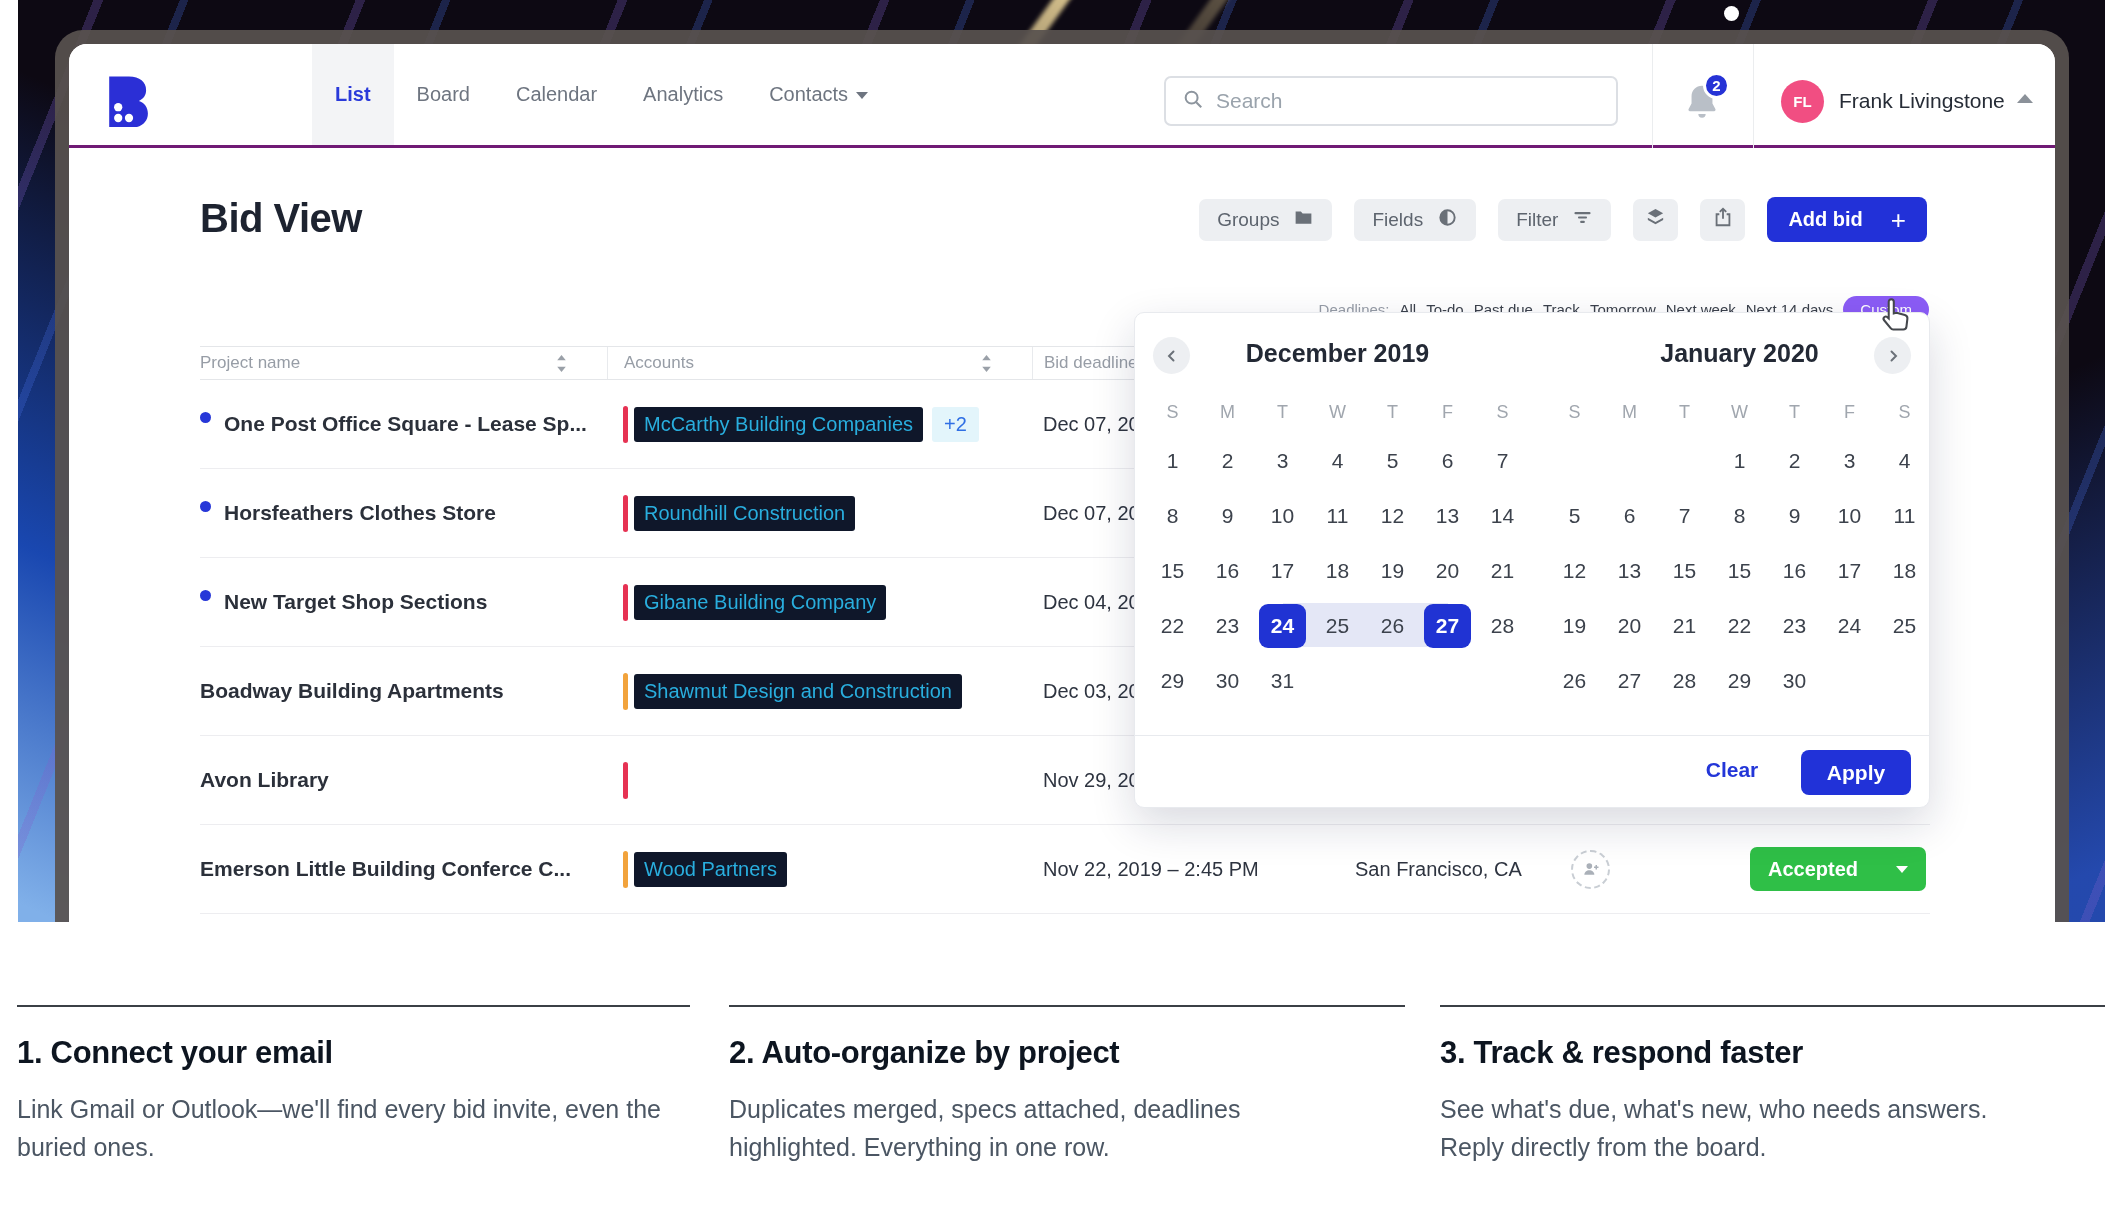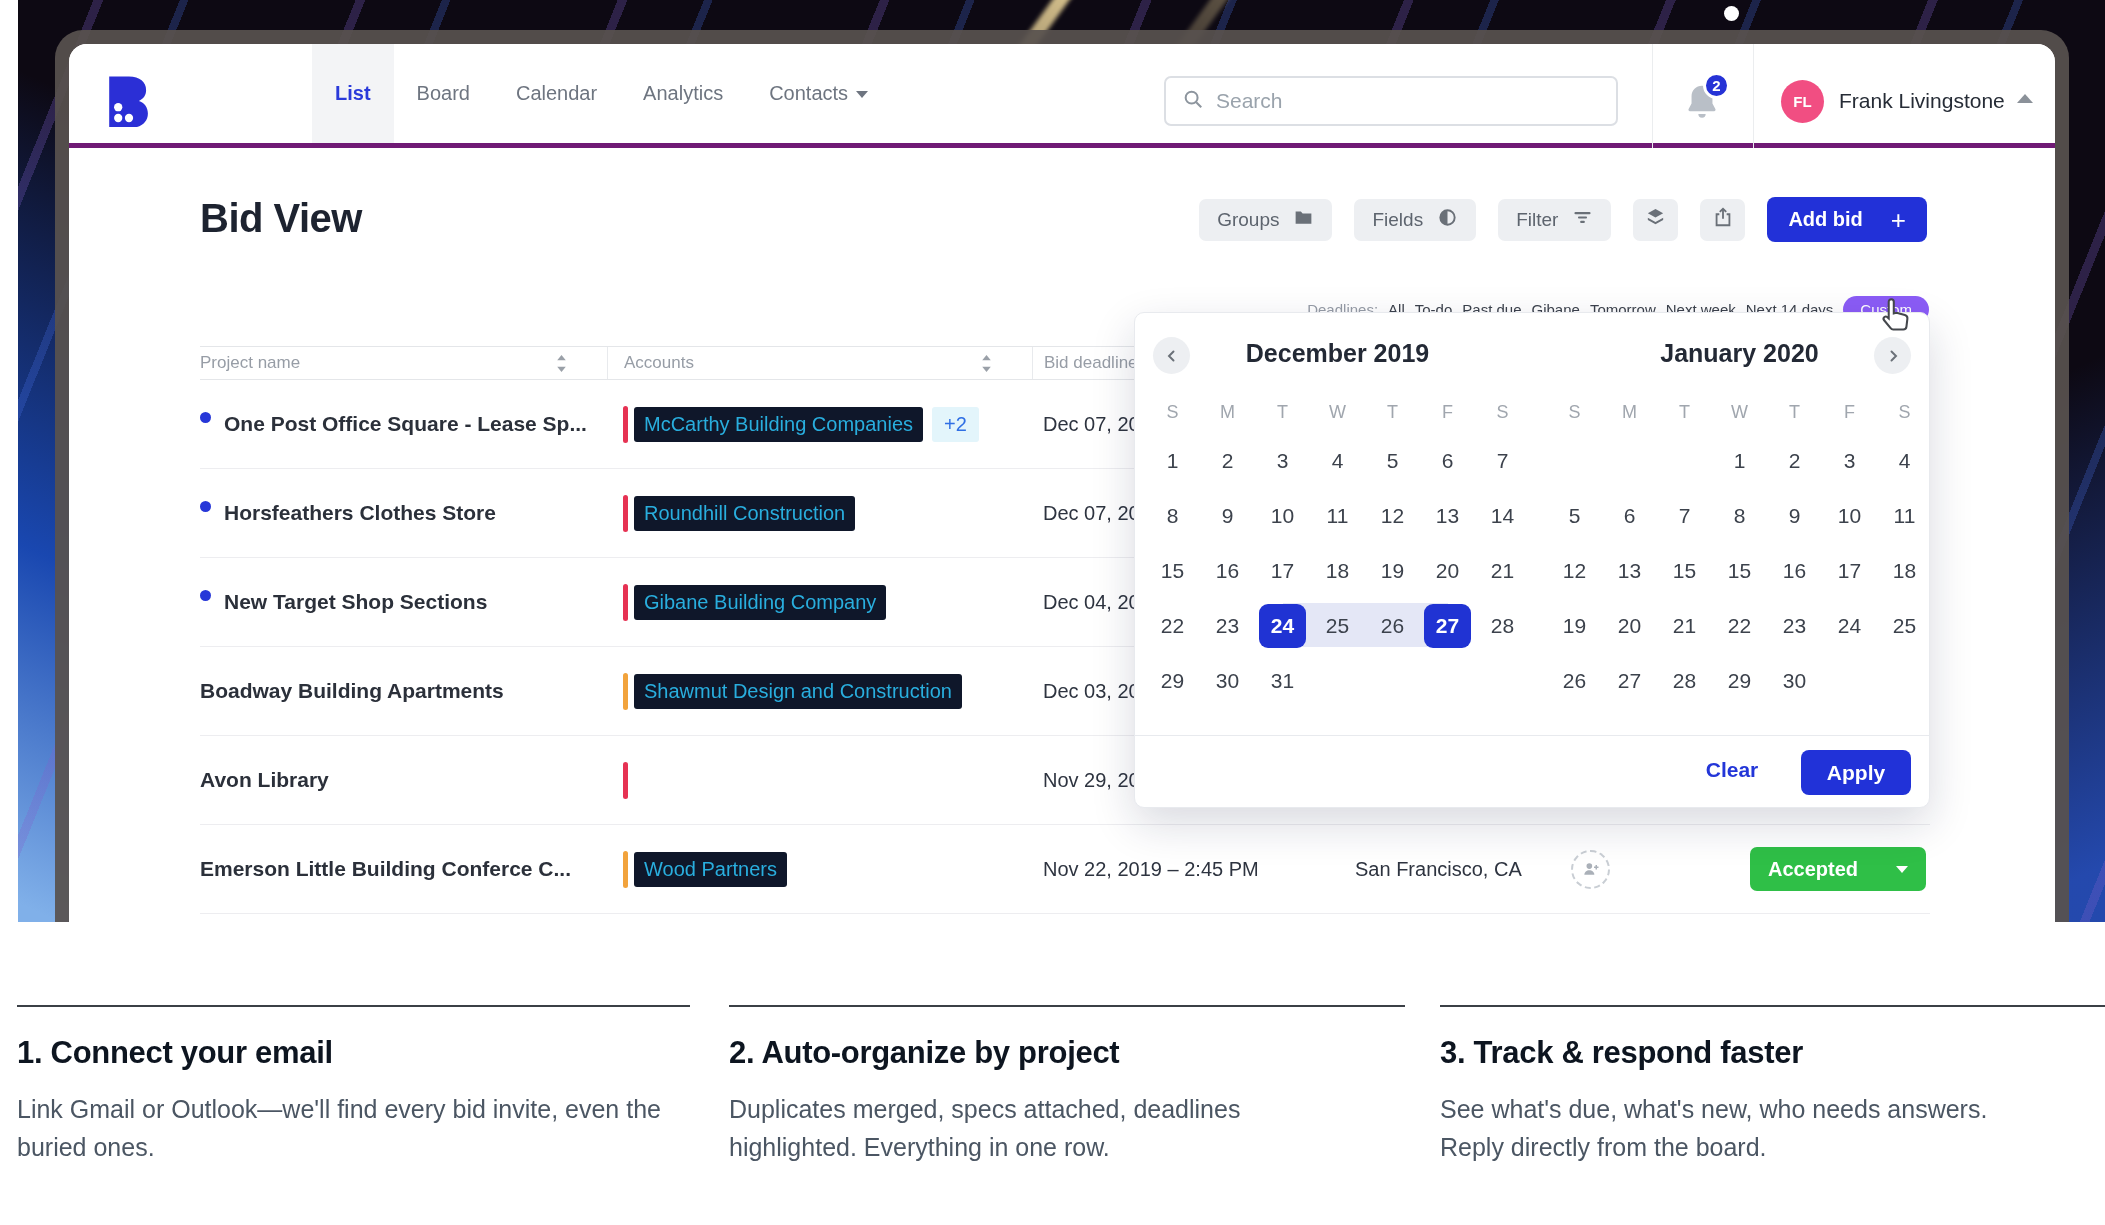--- a/index.html
+++ b/index.html
@@ -19,21 +19,21 @@
   .beam.b2 { left:1150px; opacity:.45; height:300px; }
   .white-dot { position:absolute; left:1706px; top:6px; width:15px; height:15px; border-radius:50%; background:#fff; }
 
   
   .frame { position:absolute; left:37px; top:30px; width:2014px; height:940px;
     background:rgba(88,82,79,.93); border-radius:28px; padding:14px; }
   .app { position:relative; width:100%; height:100%; background:#fff; border-radius:18px; overflow:hidden;
     color:#2b303a; }
 
   
-  .topbar { position:absolute; left:0; top:0; width:100%; height:104px; background:#fff; border-bottom:5px solid #701a75; z-index:5; }
+  .topbar { position:absolute; left:0; top:0; width:100%; height:104px; background:#fff; border-bottom:3px solid #701a75; z-index:5; }
   .logo { position:absolute; left:33px; top:29px; width:54px; height:54px; cursor:pointer; }
   .nav { position:absolute; left:243px; top:0; height:100%; display:flex; }
   .nav-item { display:flex; align-items:center; gap:8px; padding:0 23px; height:100%; font-size:20px; color:#6e7580; cursor:pointer; }
   .nav-item.active { background:#f3f4f6; color:#2a3ada; font-weight:700; }
   .caret-down { width:0; height:0; border-left:6px solid transparent; border-right:6px solid transparent; border-top:7px solid #6e7580; margin-top:2px; }
   .search { position:absolute; left:1095px; top:32px; width:454px; height:50px; border:2px solid #dcdfe4; border-radius:7px;
     display:flex; align-items:center; padding:0 16px; gap:12px; background:#fff; }
   .search input { border:none; outline:none; font-size:21px; color:#3a414b; width:100%; font-family:"Liberation Sans", sans-serif; }
   .search input::placeholder { color:#9aa3ac; }
   .vdiv { position:absolute; top:0; width:1px; height:104px; background:#ebedef; }
@@ -246,21 +246,21 @@
             <span>Add bid</span>
             <span class="plus">+</span>
           </button>
         </div>
 
         <div class="deadlines">
             <span class="dl-label">Deadlines:</span>
             <span class="dl-opt">All</span>
             <span class="dl-opt">To-do</span>
             <span class="dl-opt">Past due</span>
-            <span class="dl-opt">Gibane</span>
+            <span class="dl-opt">Track</span>
             <span class="dl-opt">Tomorrow</span>
             <span class="dl-opt">Next week</span>
             <span class="dl-opt">Next 14 days</span>
             <span class="dl-active">Custom</span>
           </div>
 
         <div class="thead">
           <div class="th c1">
             <span>Project name</span>
             <span class="sort">

